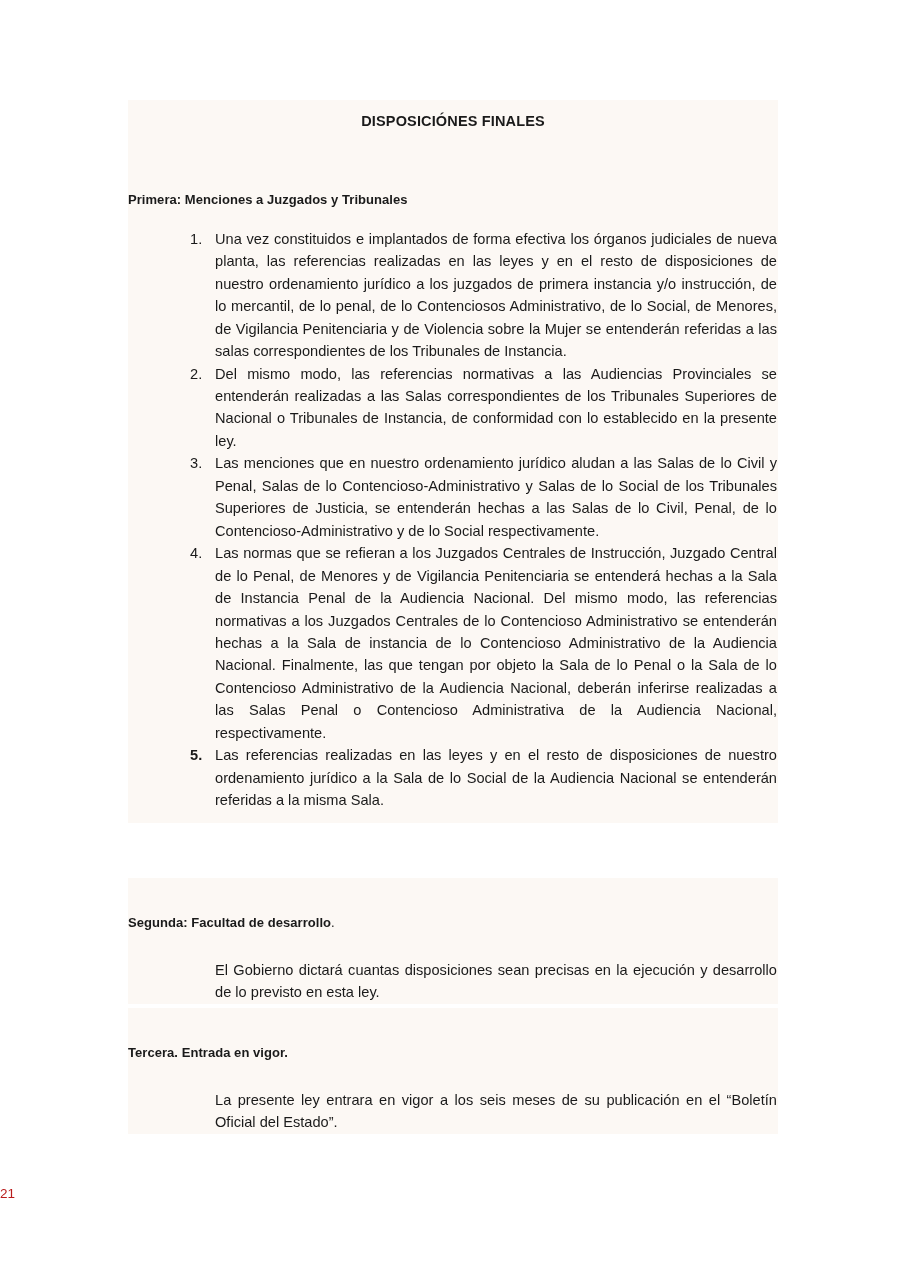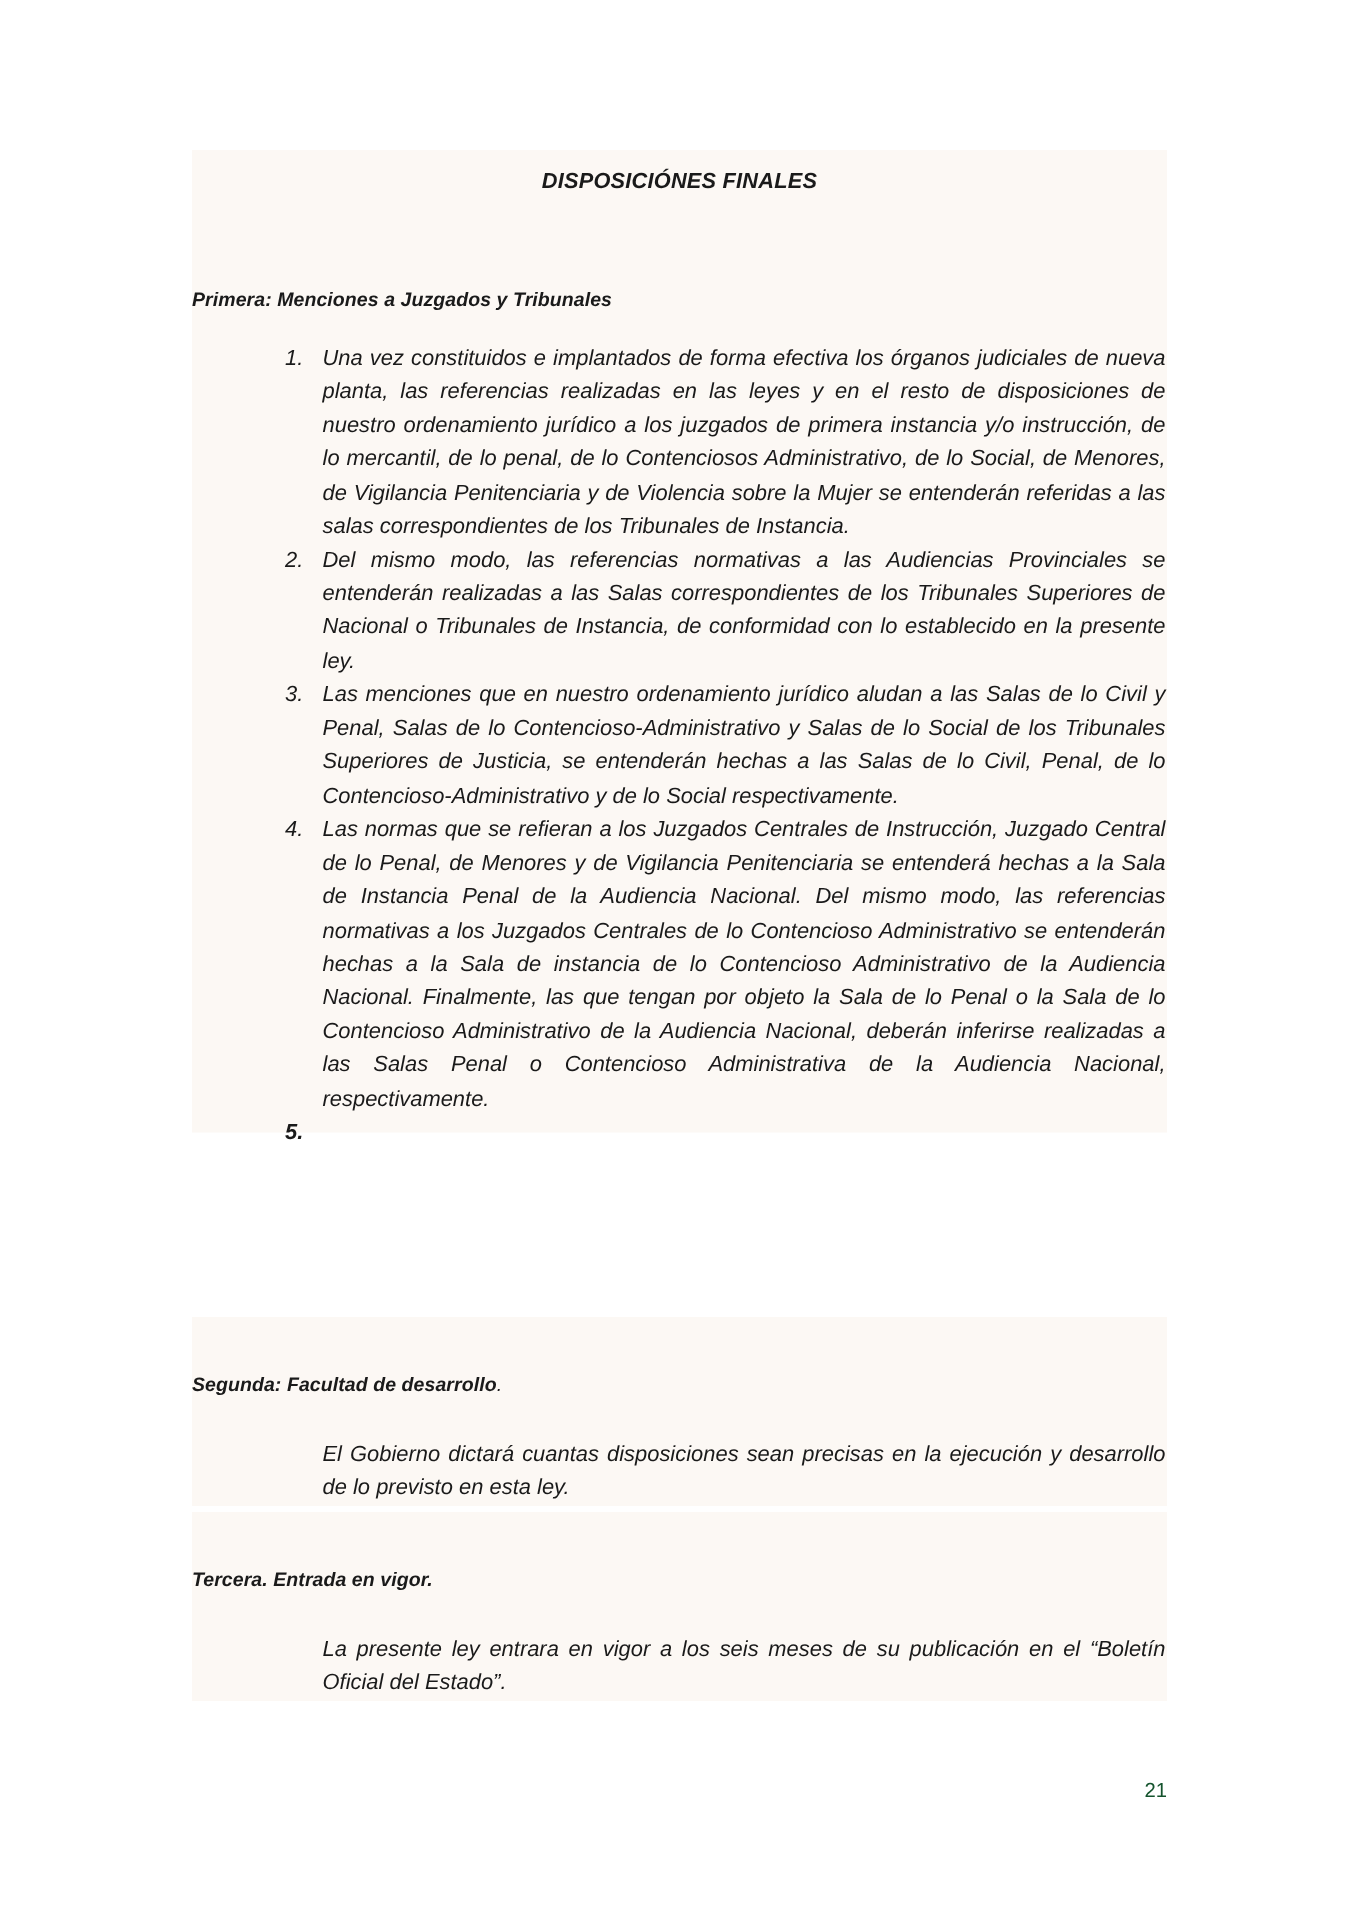--- a/index.html
+++ b/index.html
@@ -22,21 +22,20 @@
     background: #ffffff;
   }
 
   
   .block {
     position: absolute;
     left: 128px;
     width: 650px;
     background: #fcf8f4;
     box-sizing: border-box;
-    font-style: italic;
   }
 
   .block-a { top: 100px; }
   .block-b { top: 878px; }
   .block-c { top: 1008px; }
 
   
   .doc-title {
     text-align: center;
     font-size: 14.5px;
@@ -100,23 +99,23 @@
     padding-right: 1px;
     letter-spacing: 0.01px;
   }
 
   
   .page-number {
     position: absolute;
     left: 0;
     top: 1186px;
     width: 778px;
-    text-align: right;
+    text-align: left;
     font-size: 13.5px;
-    color: #14532d;
+    color: #b91c1c;
   }
 </style>
 </head>
 <body>
 
 <div class="page">
 
   <div class="block block-a">
 
     <div class="doc-title">DISPOSICIÓNES FINALES</div>
@@ -140,20 +139,21 @@
         <span class="body">Las menciones que en nuestro ordenamiento jurídico aludan a las Salas de lo Civil y Penal, Salas de lo Contencioso-Administrativo y Salas de lo Social de los Tribunales Superiores de Justicia, se entenderán hechas a las Salas de lo Civil, Penal, de lo Contencioso-Administrativo y de lo Social respectivamente.</span>
       </li>
 
       <li>
         <span class="marker">4.</span>
         <span class="body">Las normas que se refieran a los Juzgados Centrales de Instrucción, Juzgado Central de lo Penal, de Menores y de Vigilancia Penitenciaria se entenderá hechas a la Sala de Instancia Penal de la Audiencia Nacional. Del mismo modo, las referencias normativas a los Juzgados Centrales de lo Contencioso Administrativo se entenderán hechas a la Sala de instancia de lo Contencioso Administrativo de la Audiencia Nacional. Finalmente, las que tengan por objeto la Sala de lo Penal o la Sala de lo Contencioso Administrativo de la Audiencia Nacional, deberán inferirse realizadas a las Salas Penal o Contencioso Administrativa de la Audiencia Nacional, respectivamente.</span>
       </li>
 
       <li>
         <span class="marker bold">5.</span>
+        <span class="body"> Las referencias realizadas en las leyes y en el resto de disposiciones de nuestro ordenamiento jurídico a la Sala de lo Social de la Audiencia Nacional se entenderán referidas a la misma Sala.</span>
       </li>
 
     </ol>
   </div>
 
   <div class="block block-c">
     <div class="section-heading heading-tercera">
       <span>Tercera. Entrada en vigor.</span><span class="tail"></span>
     </div>
     <div class="para">La presente ley entrara en vigor a los seis meses de su publicación en el “Boletín Oficial del Estado”.</div>

